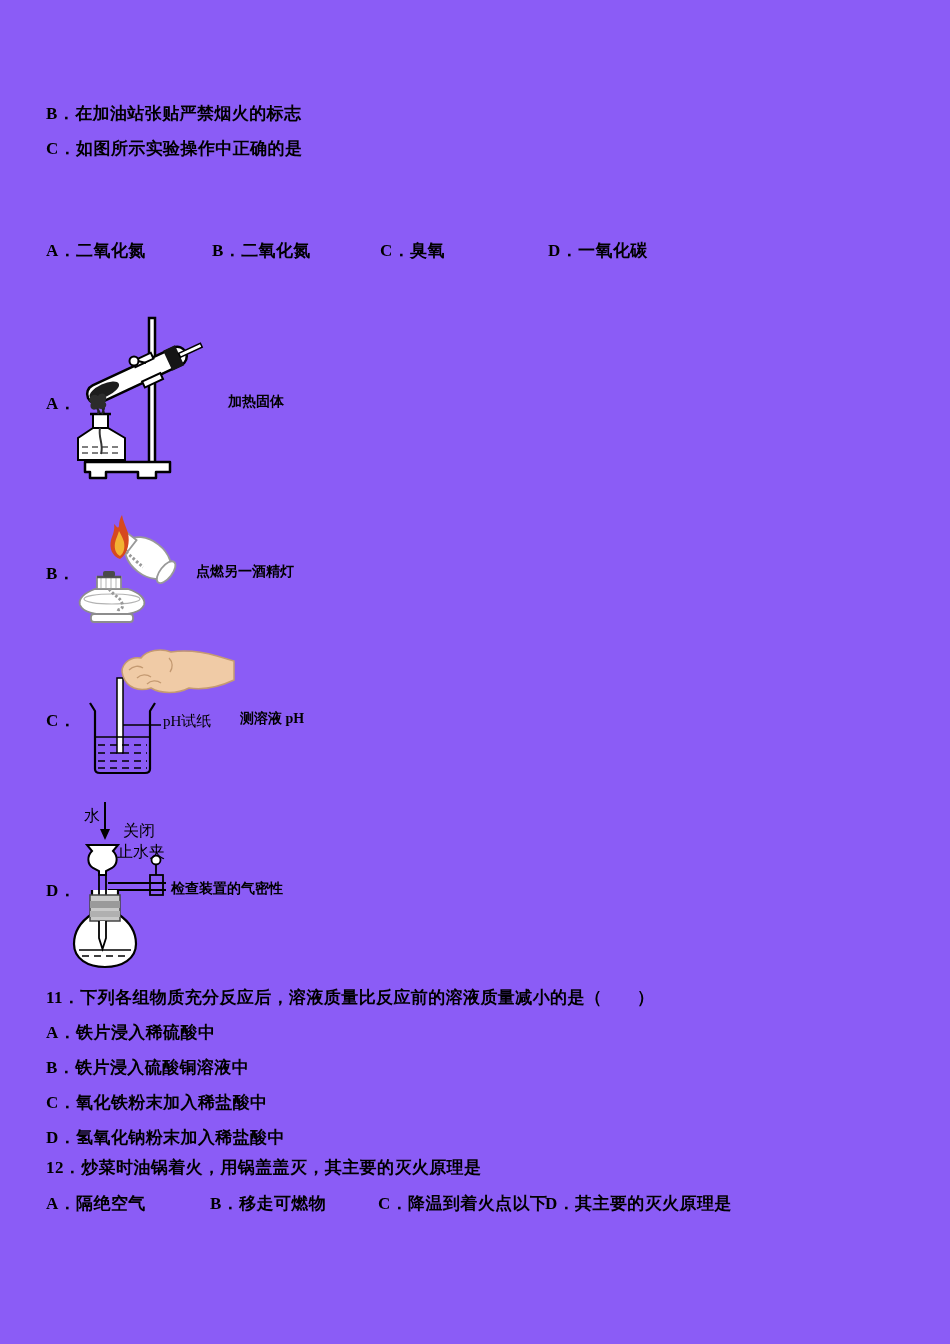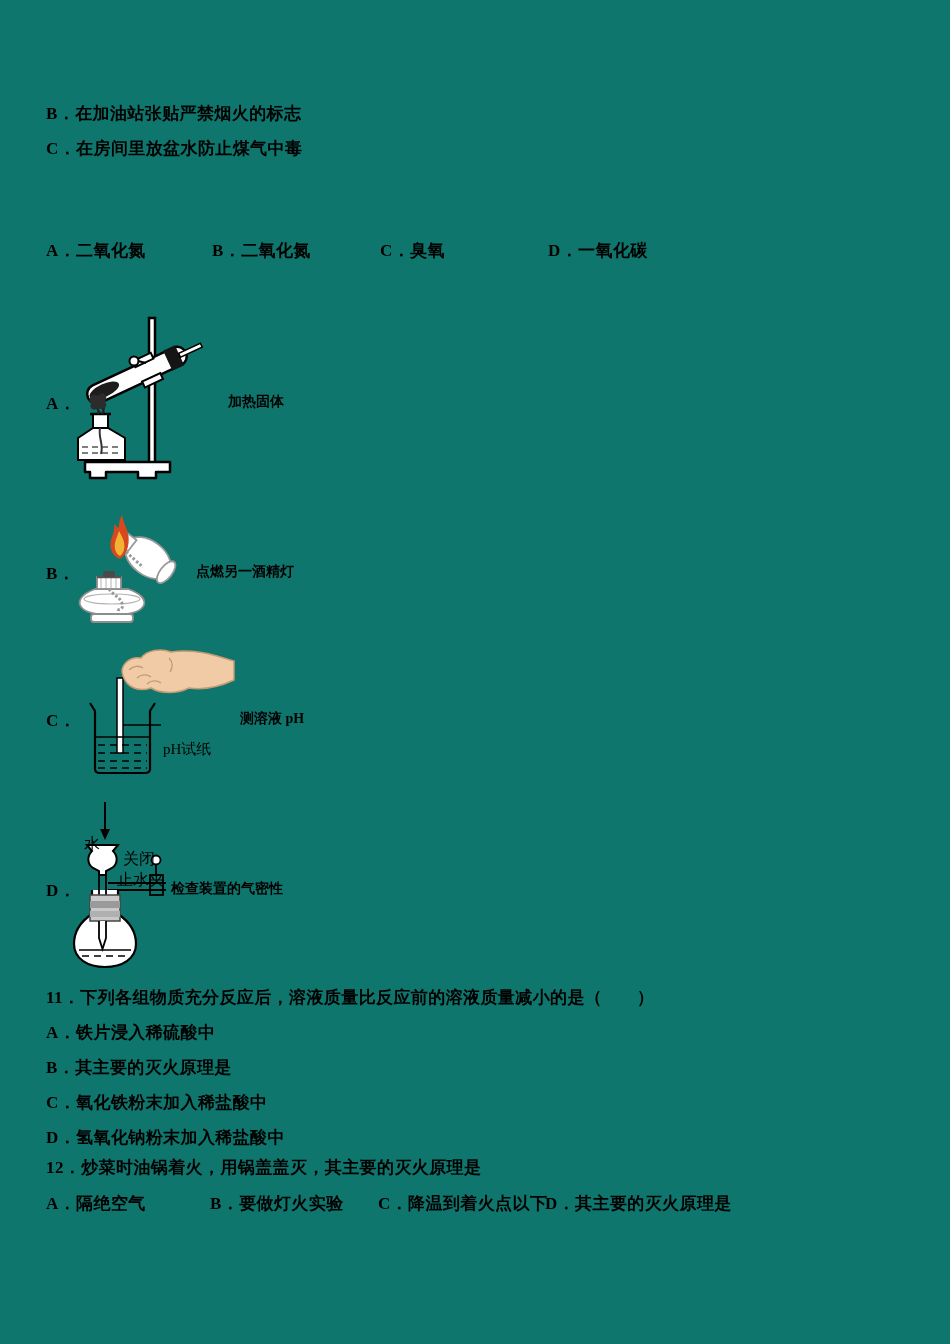--- a/index.html
+++ b/index.html
@@ -1,32 +1,32 @@
 <!DOCTYPE html>
 <html><head>
 <meta charset="utf-8">
 <style>
   html,body{margin:0;padding:0;background:#e8e8e8;}
   .page{
     position:relative;width:950px;height:1344px;margin:0 auto;
-    background:#0f766e;overflow:hidden;
+    background:#8b5cf6;overflow:hidden;
     font-family:"Liberation Serif","DejaVu Serif",serif;color:#000;
   }
   .t{position:absolute;font-size:17px;font-weight:700;letter-spacing:.4px;white-space:pre;line-height:20px;}
-  .fig-label{position:absolute;font-size:16px;font-weight:400;letter-spacing:0;white-space:pre;line-height:18px;margin-top:28px;}
+  .fig-label{position:absolute;font-size:16px;font-weight:400;letter-spacing:0;white-space:pre;line-height:18px;}
   .caption{position:absolute;font-size:14px;font-weight:700;white-space:pre;}
   svg{position:absolute;}
 </style>
 </head>
 <body>
 
 <div class="page">
 
   <div class="t" style="left:46px;top:104px">B．在加油站张贴严禁烟火的标志</div>
-  <div class="t" style="left:46px;top:139px">C．在房间里放盆水防止煤气中毒</div>
+  <div class="t" style="left:46px;top:139px">C．如图所示实验操作中正确的是</div>
 
   <div class="t" style="left:46px;top:241px">A．二氧化氮</div>
   <div class="t" style="left:212px;top:241px">B．二氧化氮</div>
   <div class="t" style="left:380px;top:241px">C．臭氧</div>
   <div class="t" style="left:548px;top:241px">D．一氧化碳</div>
 
 
   <div class="t" style="left:46px;top:394px">A．</div>
   <svg style="left:60px;top:310px" width="175" height="172" viewBox="0 0 175 172">
 
@@ -148,23 +148,23 @@
       <path d="M24,158 H70" stroke="#000" stroke-width="1.4" stroke-dasharray="7 5" fill="none"></path>
     </g>
   </svg>
   <div class="fig-label" style="left:84px;top:807px">水</div>
   <div class="fig-label" style="left:123px;top:822px">关闭</div>
   <div class="fig-label" style="left:117px;top:843px">止水夹</div>
   <div class="caption" style="left:171px;top:880px">检查装置的气密性</div>
 
   <div class="t" style="left:46px;top:988px">11．下列各组物质充分反应后，溶液质量比反应前的溶液质量减小的是（　　）</div>
   <div class="t" style="left:46px;top:1023px">A．铁片浸入稀硫酸中</div>
-  <div class="t" style="left:46px;top:1058px">B．其主要的灭火原理是</div>
+  <div class="t" style="left:46px;top:1058px">B．铁片浸入硫酸铜溶液中</div>
   <div class="t" style="left:46px;top:1093px">C．氧化铁粉末加入稀盐酸中</div>
   <div class="t" style="left:46px;top:1128px">D．氢氧化钠粉末加入稀盐酸中</div>
 
   <div class="t" style="left:46px;top:1158px">12．炒菜时油锅着火，用锅盖盖灭，其主要的灭火原理是</div>
   <div class="t" style="left:46px;top:1194px">A．隔绝空气</div>
-  <div class="t" style="left:210px;top:1194px">B．要做灯火实验</div>
+  <div class="t" style="left:210px;top:1194px">B．移走可燃物</div>
   <div class="t" style="left:378px;top:1194px">C．降温到着火点以下</div>
   <div class="t" style="left:545px;top:1194px">D．其主要的灭火原理是</div>
 
 </div>
 
 </body></html>

